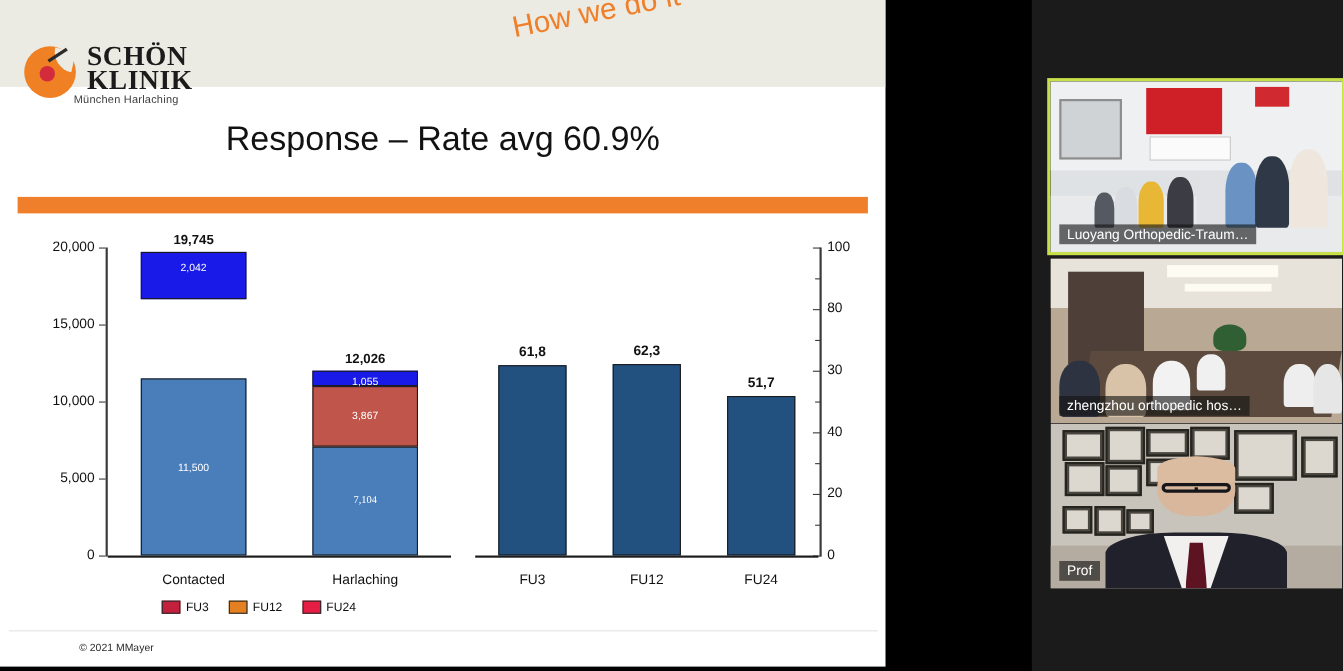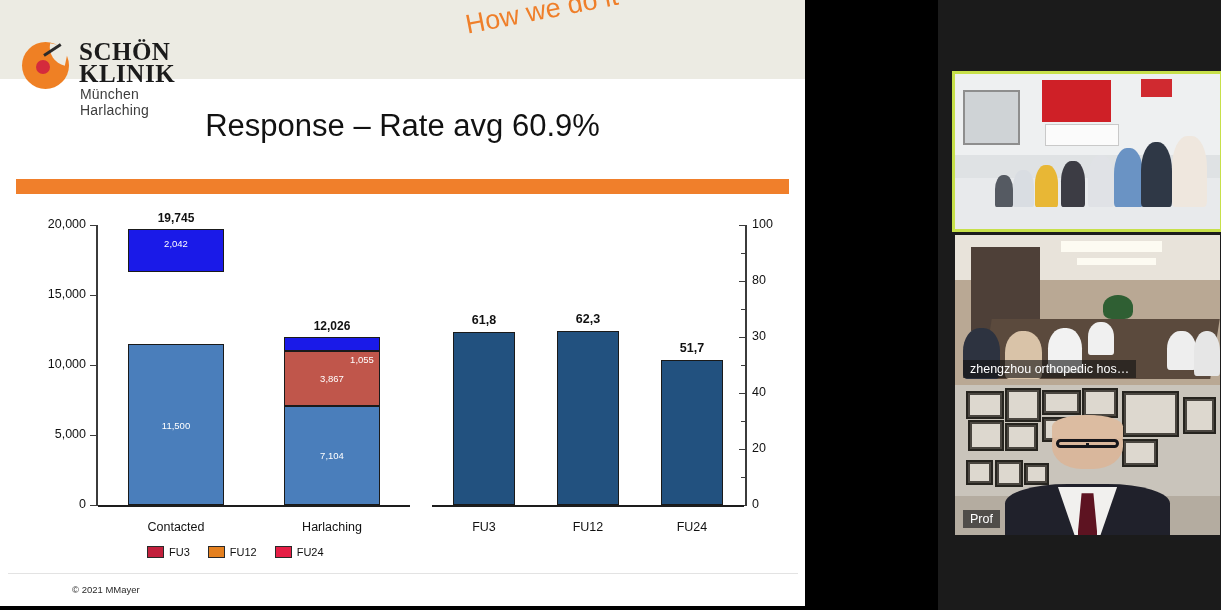--- a/index.html
+++ b/index.html
@@ -13,21 +13,21 @@
   #logo-mark{position:absolute;left:0;top:2px;width:47px;height:47px;border-radius:50%;background:#ef8024;}
   #logo-mark .notch{position:absolute;right:2px;top:3px;width:19px;height:19px;background:#ecebe3;
       border-radius:0 0 0 100%;transform:rotate(12deg);}
   #logo-mark .dot{position:absolute;left:14px;top:18px;width:14px;height:14px;border-radius:50%;background:#d42b3c;}
   #logo-mark .needle{position:absolute;left:22px;top:12px;width:20px;height:3px;background:#2b2b2b;
       transform:rotate(-33deg);transform-origin:0 50%;}
   .logo-word{position:absolute;left:57px;font-family:"Liberation Serif",serif;font-weight:700;
       color:#1b1b1b;letter-spacing:.5px;}
   #logo-schoen{top:-2px;font-size:25px;}
   #logo-klinik{top:20px;font-size:25px;}
-  #logo-sub{position:absolute;left:58px;top:46px;font-size:14px;color:#3d3d3d;letter-spacing:.2px;}
+  #logo-sub{position:absolute;left:45px;top:46px;font-size:10px;color:#3d3d3d;letter-spacing:.2px;}
   #how-we-do-it{position:absolute;left:466px;top:10px;color:#ef7f2a;font-size:27px;
       transform:rotate(-11deg);transform-origin:0 50%;white-space:nowrap;}
 
   #slide-title{position:absolute;left:0;top:108px;width:805px;text-align:center;
       font-size:31px;color:#121212;}
   #orange-bar{position:absolute;left:16px;top:179px;width:773px;height:15px;background:#f07f2b;}
 
   #footer-rule{position:absolute;left:8px;top:573px;width:790px;height:1px;background:#e3e3e3;}
   #copyright{position:absolute;left:72px;top:584px;font-size:9.5px;color:#2a2a2a;}
 
@@ -155,27 +155,27 @@
         <div class="baseline" style="left:432px;top:300px;width:312px;"></div>
         <div class="bar seg-total" style="left:128px;top:139px;width:96px;height:161px;">
           <div class="seg-lbl" style="top: 74.5px;">11,500</div>
         </div>
         <div class="bar seg-top" style="left:128px;top:23.570000000000018px;width:96px;height:43px;">
           <div class="seg-lbl" style="top: 8.294px;">2,042</div>
         </div>
         <div class="bar-total" style="left:128px;top:5.569999999999993px;width:96px;">19,745</div>
         <div class="cat-lbl" style="left:106px;top:315px;width:140px;">Contacted</div>
         <div class="bar seg-total" style="left:284px;top:200.54399999999998px;width:96px;height:99.456px;">
-          <div class="seg-lbl" style="top: 43.728px;">7,104</div>
+          <div class="seg-lbl" style="top: 43.728px; font-family: Liberation Serif, serif;">7,104</div>
         </div>
         <div class="bar seg-mid" style="left:284px;top:146.40599999999998px;width:96px;height:54.138px;">
           <div class="seg-lbl" style="top: 21.069px;">3,867</div>
         </div>
         <div class="bar seg-top" style="left:284px;top:131.636px;width:96px;height:14.77px;">
-          <div class="seg-lbl" style="top: 16px; padding-left: 30px;">1,055</div>
+          <div class="seg-lbl" style="top: 4px;">1,055</div>
         </div>
         <div class="bar-total" style="left:284px;top:113.636px;width:96px;">12,026</div>
         <div class="cat-lbl" style="left:262px;top:315px;width:140px;">Harlaching</div>
         <div class="bar seg-pct" style="left:453px;top:126.96000000000001px;width:62px;height:173.04px;"></div>
         <div class="bar-pct-lbl" style="left:433px;top:107.96000000000001px;width:102px;">61,8</div>
         <div class="cat-lbl" style="left:414px;top:315px;width:140px;">FU3</div>
         <div class="bar seg-pct" style="left:557px;top:125.56px;width:62px;height:174.44px;"></div>
         <div class="bar-pct-lbl" style="left:537px;top:106.56px;width:102px;">62,3</div>
         <div class="cat-lbl" style="left:518px;top:315px;width:140px;">FU12</div>
         <div class="bar seg-pct" style="left:661px;top:155.24px;width:62px;height:144.76px;"></div>
@@ -213,20 +213,21 @@
       <div class="t1-board"></div>
         <div class="t1-table"></div>
       <div class="t1-p" style="left:40%;width:9%;height:30%;background:#3c3c44;"></div>
       <div class="t1-p" style="left:50%;width:10%;height:34%;background:#e0e2e6;"></div>
       <div class="t1-p" style="left:60%;width:11%;height:38%;background:#6a93c4;"></div>
       <div class="t1-p" style="left:70%;width:12%;height:42%;background:#2f3846;"></div>
       <div class="t1-p" style="left:82%;width:13%;height:46%;background:#efe7de;"></div>
       <div class="t1-p" style="left:30%;width:9%;height:27%;background:#e8b735;"></div>
       <div class="t1-p" style="left:22%;width:8%;height:24%;background:#d9dde2;"></div>
       <div class="t1-p" style="left:15%;width:7%;height:21%;background:#555a62;"></div>
+      <div class="tile-caption">Luoyang Orthopedic-Traum…</div>
     </div>
 
     <div class="tile" style="top:235px;height:150px;">
       <div class="t2-bg"></div>
         <div class="t2-ceiling"></div>
       <div class="t2-light" style="left:40%;top:4%;width:38%;height:7%;"></div>
       <div class="t2-light" style="left:46%;top:15%;width:30%;height:5%;"></div>
       <div class="t2-curtain"></div>
       <div class="t2-table"></div>
         <div class="t2-plant"></div>

